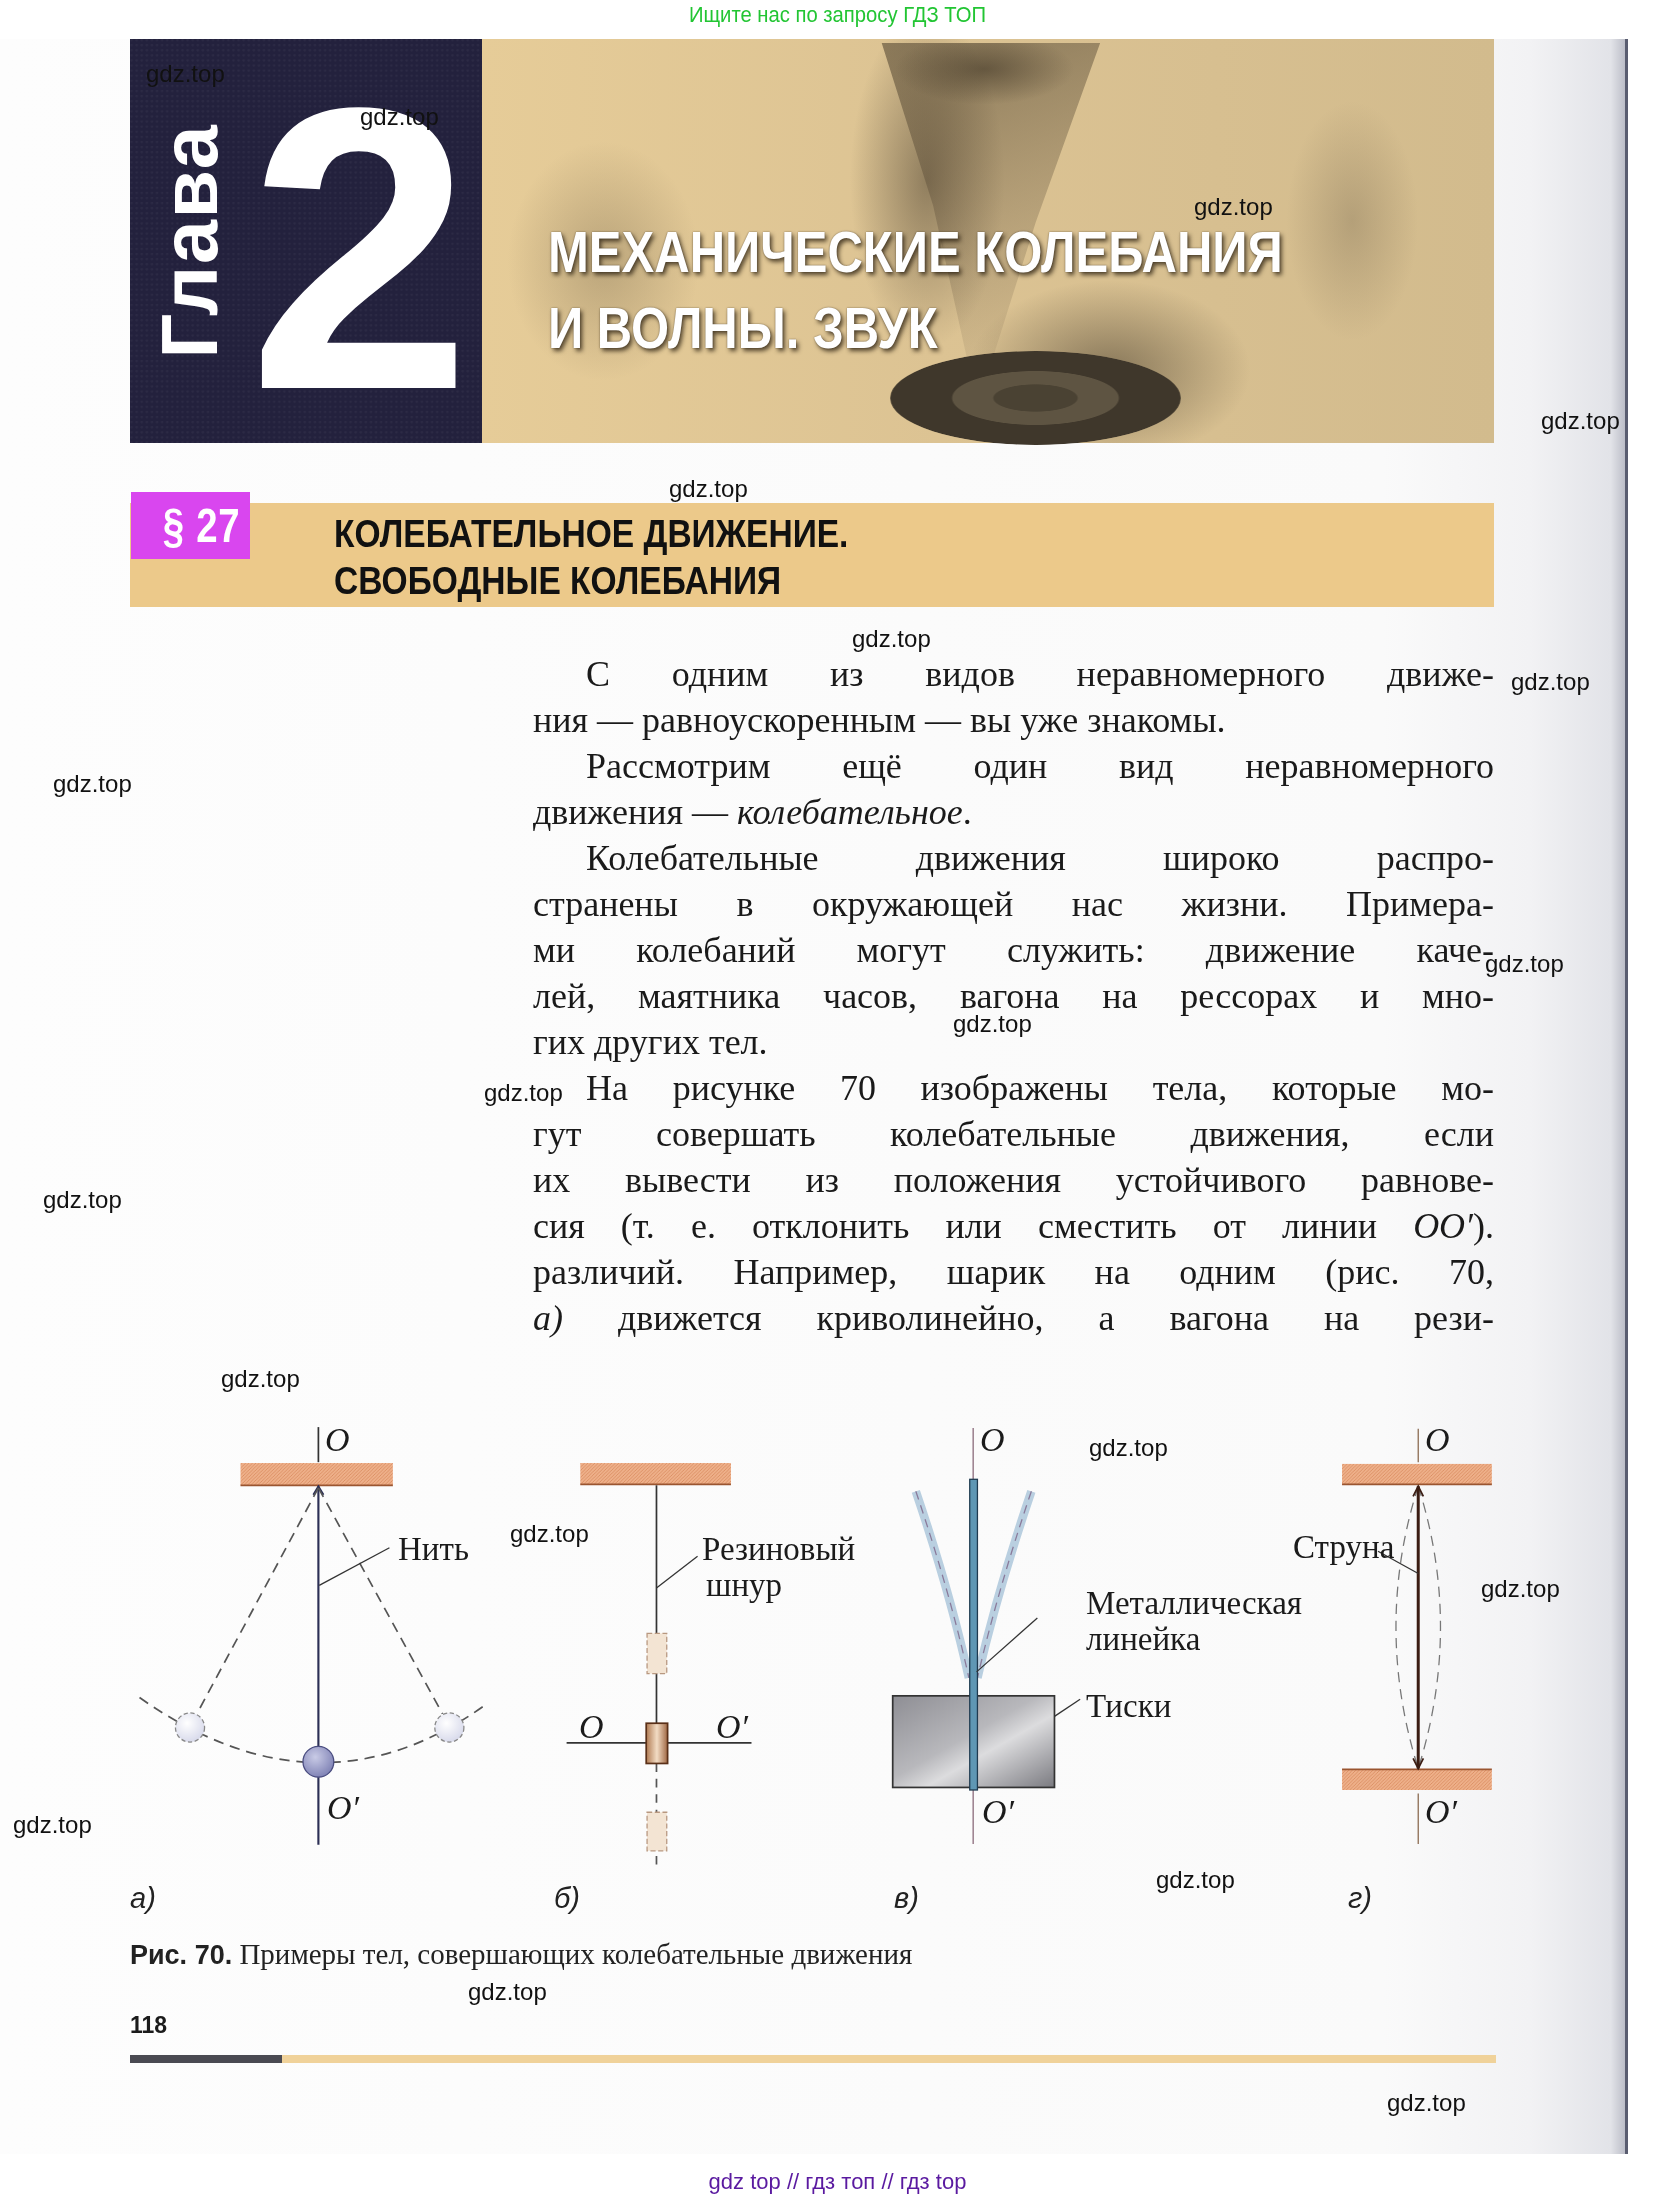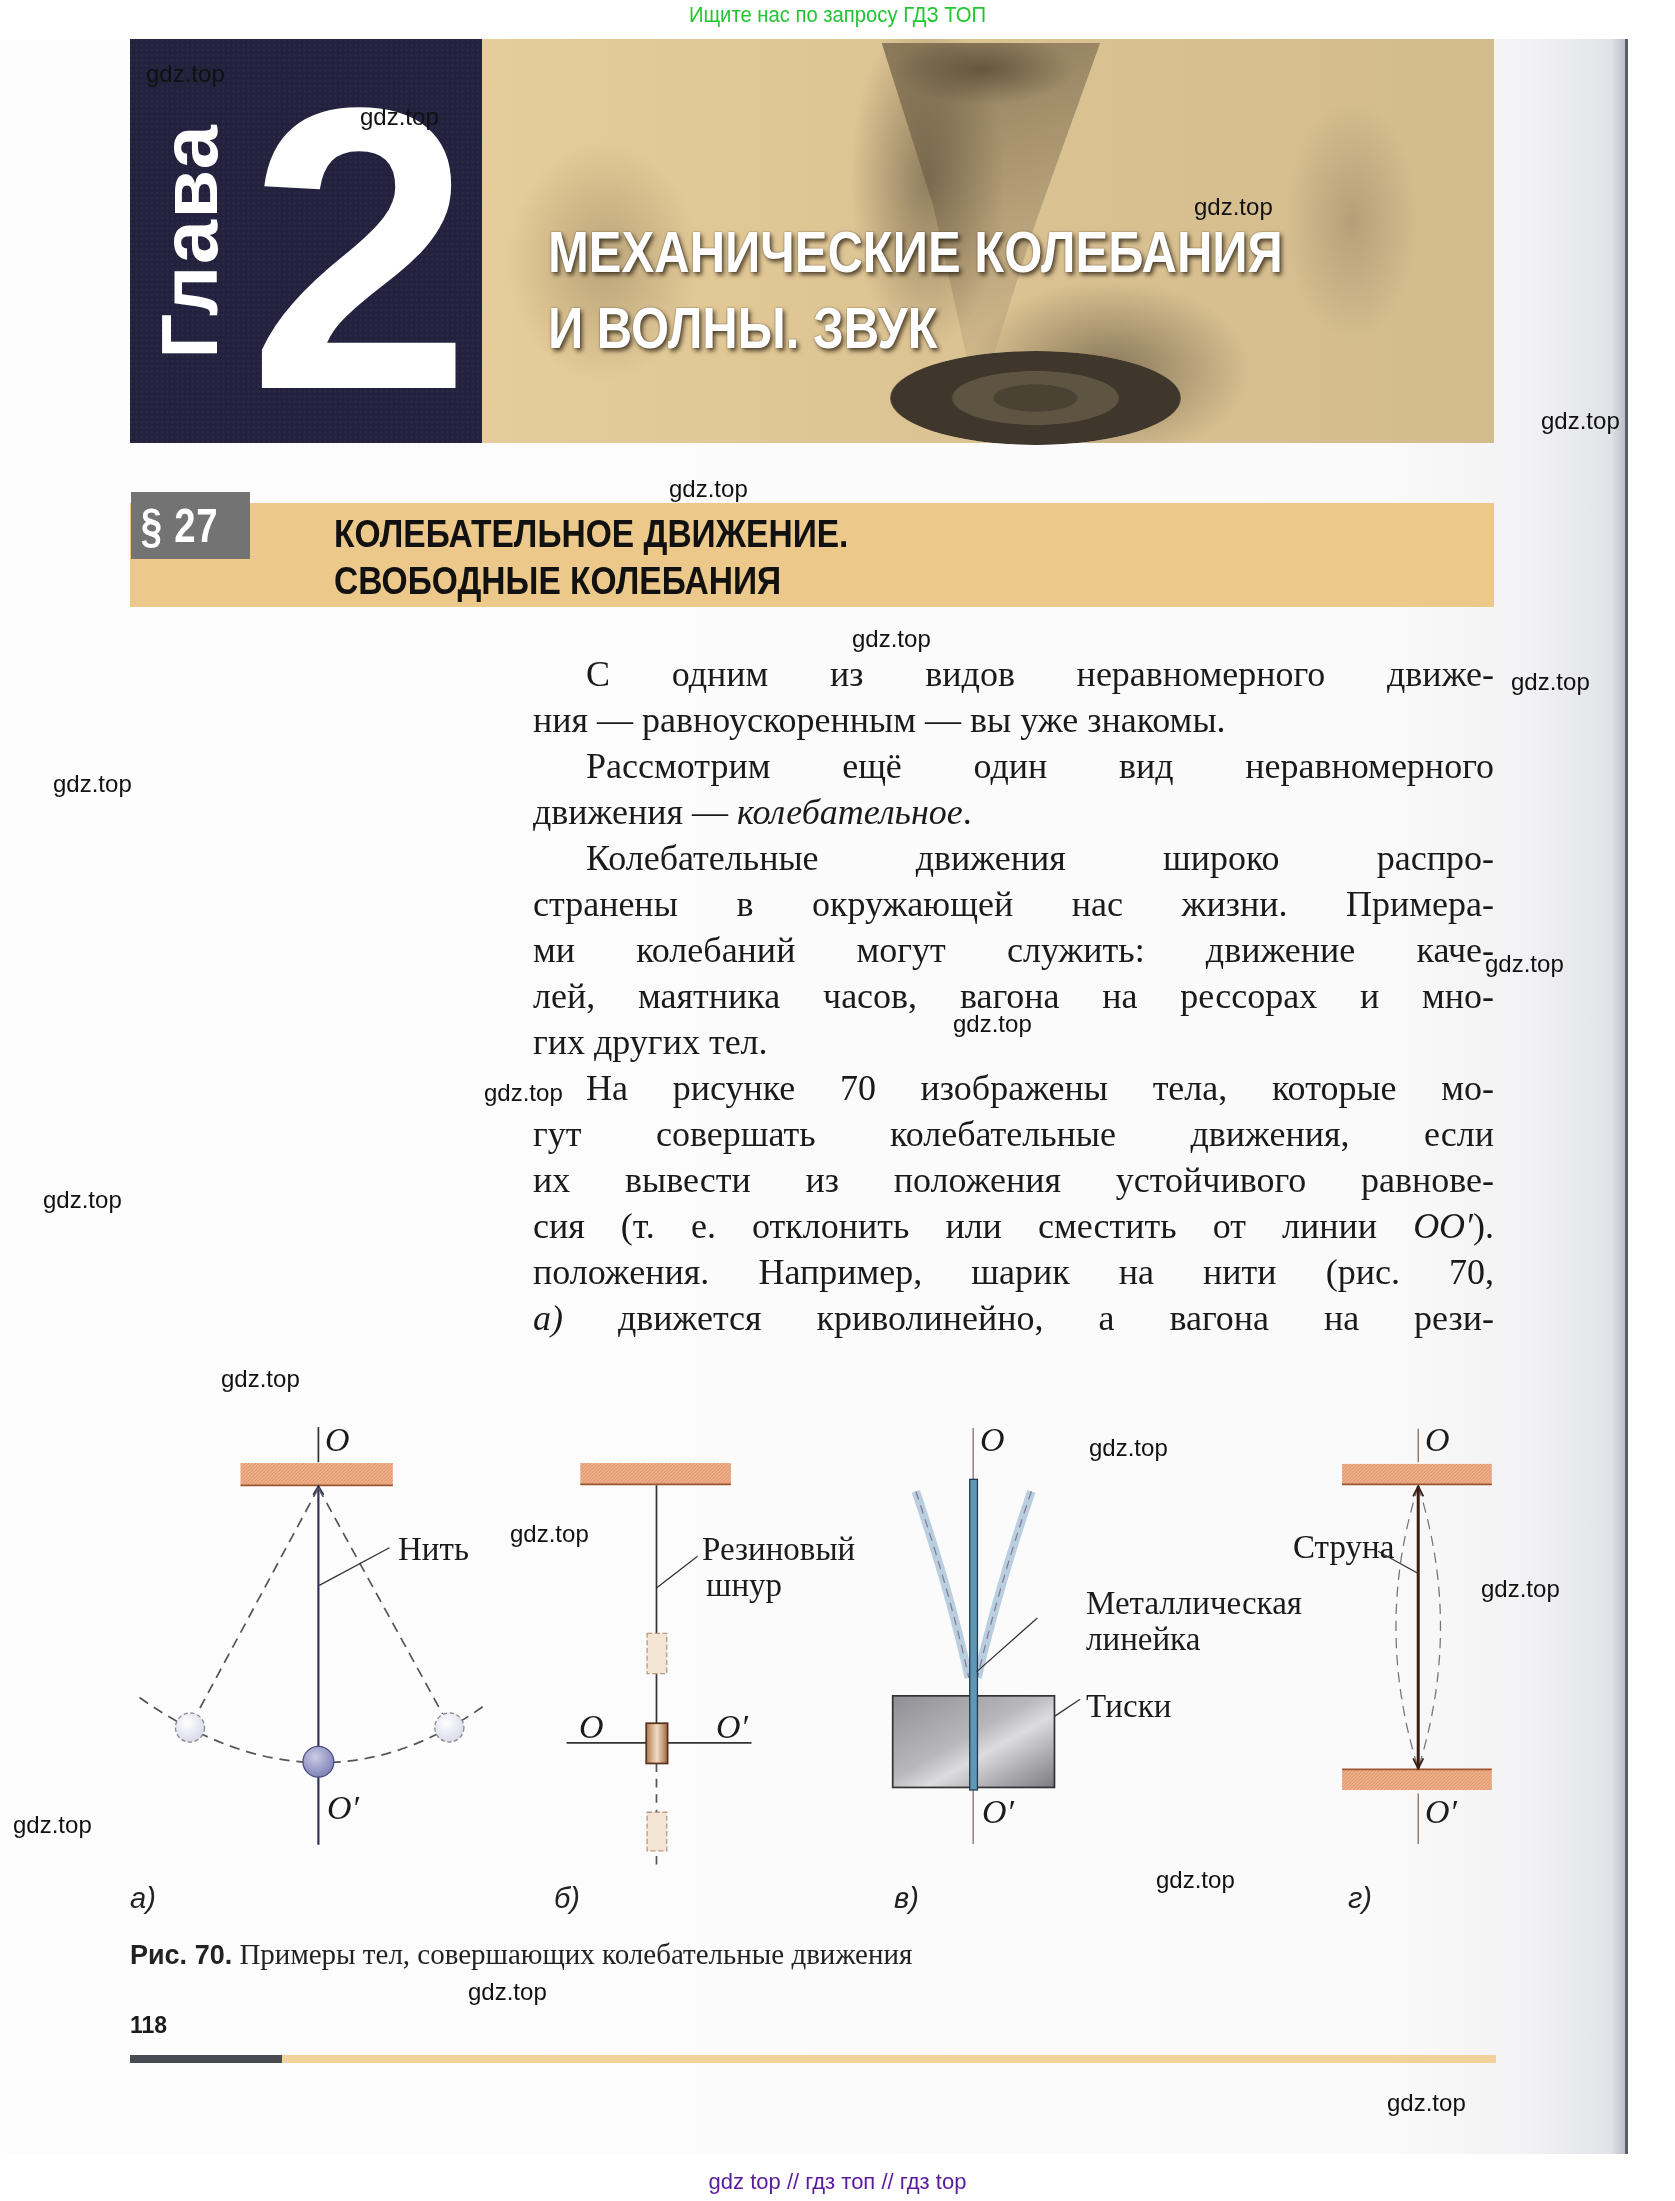--- a/index.html
+++ b/index.html
@@ -70,23 +70,23 @@
     font-size:57px; line-height:57px; color:#ffffff; letter-spacing:0px;
     text-shadow:2.6px 3.4px 5.1px rgba(40,30,15,0.75), 0 0 1.7px rgba(40,30,15,0.6);
     transform-origin:left center; transform:scaleX(0.86);
     white-space:nowrap;
   }
   
   #section-bar {
     left:130px; top:503px; width:1364px; height:104px; background:#ecc98a;
   }
   #section-badge {
-    left:131px; top:492px; width:119px; height:67px; background:#737373;
+    left:131px; top:492px; width:119px; height:67px; background:#d946ef;
     color:#ffffff; font-family:"Liberation Sans", sans-serif; font-weight:bold;
-    font-size:48px; line-height:67px; text-align:left; letter-spacing:0.9px;
+    font-size:48px; line-height:67px; text-align:right; letter-spacing:0.9px;
   }
   #section-badge span { display:inline-block; transform:scaleX(0.8); }
   .section-title {
     left:334px; font-family:"Liberation Sans", sans-serif; font-weight:bold;
     font-size:39px; line-height:39px; color:#111;
     transform-origin:left center; transform:scaleX(0.86); white-space:nowrap;
   }
   
   #body-text {
     left:533px; top:651px; width:961px;
@@ -158,21 +158,21 @@
   <span class="line last"><span>движения — </span><em>колебательное</em><span>.</span></span>
   <span class="line indent">Колебательные движения широко распро-</span>
   <span class="line">странены в окружающей нас жизни. Примера-</span>
   <span class="line">ми колебаний могут служить: движение каче-</span>
   <span class="line">лей, маятника часов, вагона на рессорах и мно-</span>
   <span class="line last">гих других тел.</span>
   <span class="line indent">На рисунке 70 изображены тела, которые мо-</span>
   <span class="line">гут совершать колебательные движения, если</span>
   <span class="line">их вывести из положения устойчивого равнове-</span>
   <span class="line"><span>сия (т. е. отклонить или сместить от линии </span><em>OO′</em><span>).</span></span>
-  <span class="line">положения. Например, шарик на нити (рис. 70,</span>
+  <span class="line">различий. Например, шарик на одним (рис. 70,</span>
   <span class="line"><em>а)</em><span> движется криволинейно, а вагона на рези-</span></span>
 </div>
 
 <div id="figure" class="abs">
   <svg width="1675" height="2202" viewBox="0 0 1957 2572">
     <defs>
       <pattern id="hatch" width="4" height="4" patternUnits="userSpaceOnUse">
         <rect width="4" height="4" fill="#eeb08a"></rect>
         <path d="M0 4 L4 0" stroke="#d98c60" stroke-width="1"></path>
       </pattern>

